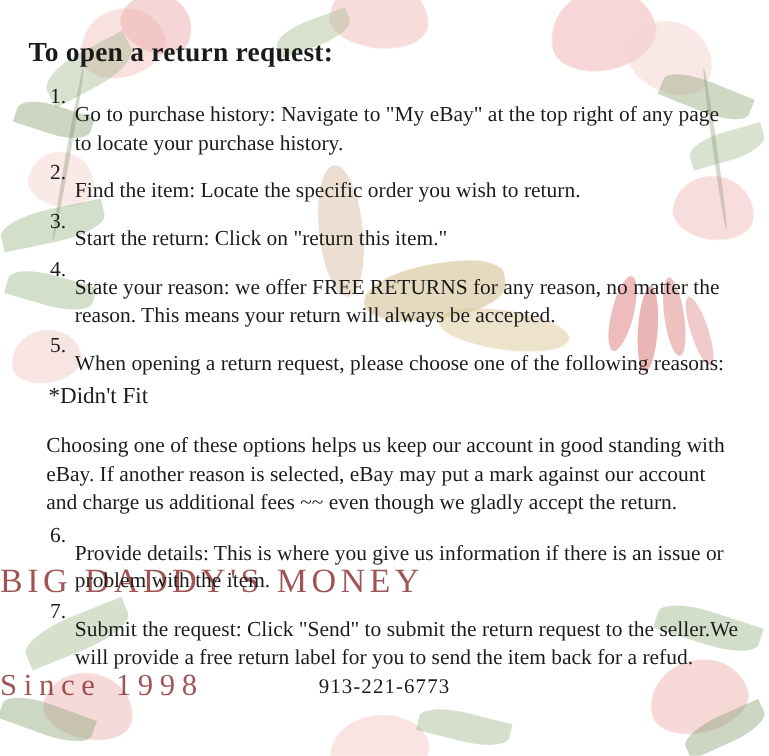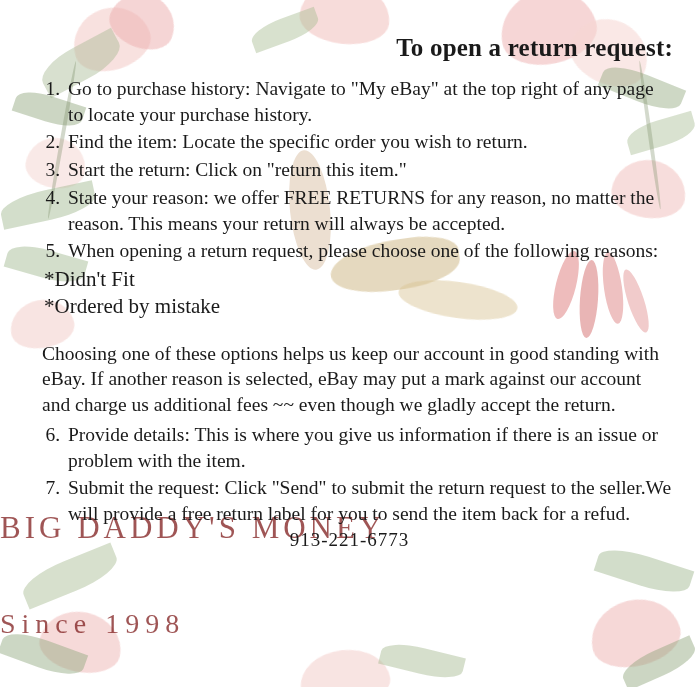--- a/index.html
+++ b/index.html
@@ -62,21 +62,21 @@
     letter-spacing: 6px;
   }
 
   
   .content {
     position: relative;
     z-index: 5;
     padding: 26px 26px 0 26px;
   }
   .doc-title {
-    text-align: right;
+    text-align: left;
     font-size: 25px;
     font-weight: bold;
     margin: 8px 0 14px 0;
     letter-spacing: 0.2px;
   }
   ol.steps {
     list-style: none;
     margin: 0;
     padding: 0;
     font-size: 19.5px;
@@ -88,20 +88,21 @@
     margin-bottom: 2px;
   }
   .num {
     flex: 0 0 auto;
     width: 34px;
     text-align: right;
     padding-right: 8px;
   }
   .step-body {
     flex: 1 1 auto;
+    margin-top: 16px;
   }
   .reasons {
     text-align: left;
     font-size: 21px;
     line-height: 1.3;
     margin: 2px 0 2px 0;
     padding-left: 18px;
   }
   .reasons div {
     white-space: nowrap;
@@ -198,21 +199,20 @@
       <span class="step-body">State your reason: we offer FREE RETURNS for any reason, no matter the reason. This means your return will always be accepted.</span>
     </li>
     <li>
       <span class="num">5.</span>
       <span class="step-body">When opening a return request, please choose one of the following reasons:</span>
     </li>
   </ol>
 
   <div class="reasons">
     <div>*Didn't Fit</div>
-    <div>*Ordered by mistake</div>
   </div>
 
   <div class="para">Choosing one of these options helps us keep our account in good standing with eBay. If another reason is selected, eBay may put a mark against our account and charge us additional fees ~~ even though we gladly accept the return.</div>
 
   <ol class="steps">
     <li>
       <span class="num">6.</span>
       <span class="step-body">Provide details: This is where you give us information if there is an issue or problem with the item.</span>
     </li>
     <li>

